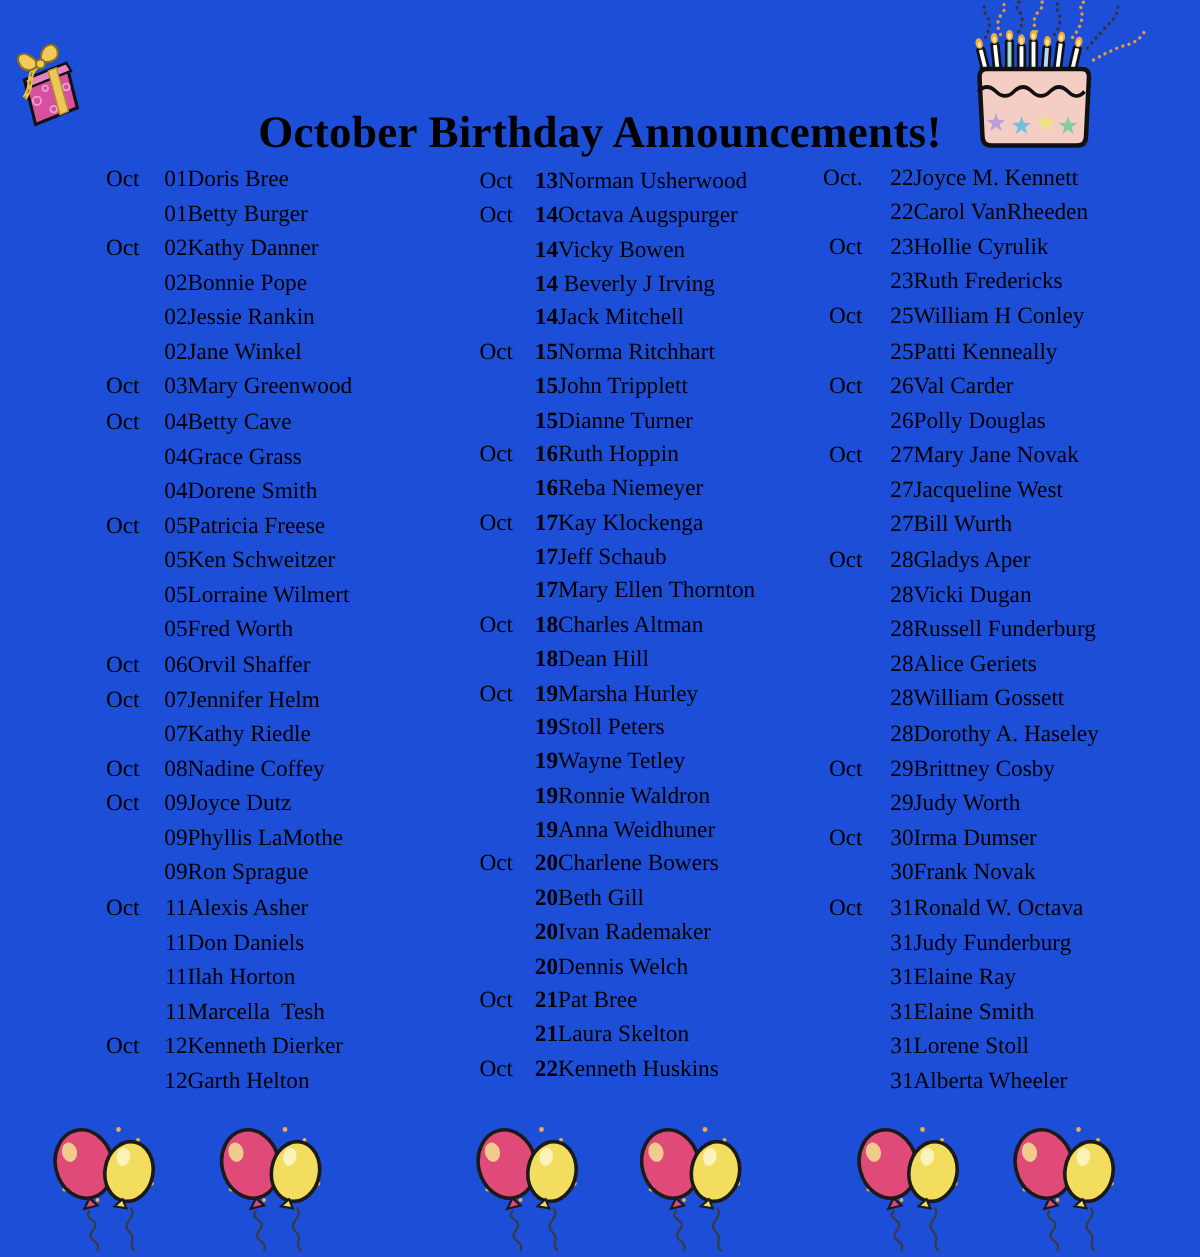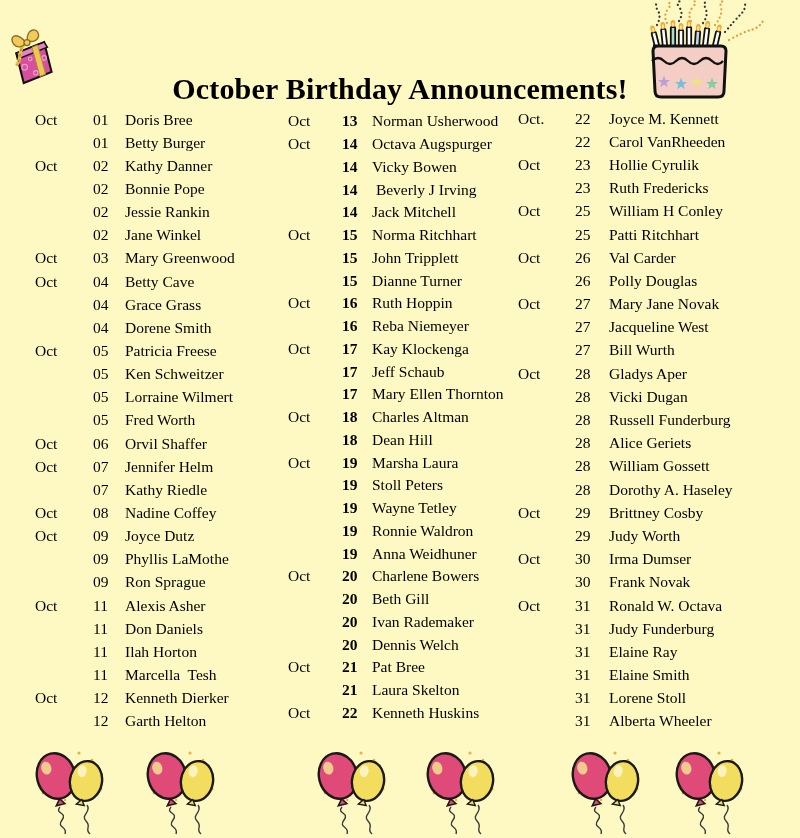--- a/index.html
+++ b/index.html
@@ -1,27 +1,27 @@
 <!DOCTYPE html>
 <html><head>
 <meta charset="utf-8">
 <style>
   html,body{margin:0;padding:0;background:#ffffff;}
   body{width:800px;height:838px;font-family:"Liberation Serif","DejaVu Serif",serif;color:#000;}
-  .page{position:relative;width:800px;height:838px;background:#fef9c3;overflow:hidden;}
+  .page{position:relative;width:800px;height:838px;background:#1d4ed8;overflow:hidden;}
 
   .title{
     position:absolute;top:52px;left:0;width:800px;text-align:center;
     font-size:30px;font-weight:bold;letter-spacing:.2px;
   }
 
   .gift{position:absolute;left:7px;top:27px;width:52px;height:60px;}
   .cake{position:absolute;left:634px;top:0px;width:152px;height:104px;}
 
-  .col{position:absolute;}
+  .col{position:absolute;text-align:right;}
   #col-0{left:35px;top:108px;width:250px;}
   #col-1{left:288px;top:110px;width:235px;}
   #col-2{left:518px;top:107px;width:275px;}
 
   .row{display:flex;align-items:center;height:23.15px;font-size:15.5px;}
   #col-1 .row{height:22.75px;}
   #col-2 .row{height:23.2px;}
 
   .month{width:58px;white-space:pre;}
   #col-1 .month{width:54px;}
@@ -344,21 +344,21 @@
           <span class="pname">Charles Altman</span>
         </div>
         <div class="row">
           <span class="month"></span>
           <span class="day">18</span>
           <span class="pname">Dean Hill</span>
         </div>
         <div class="row">
           <span class="month">Oct</span>
           <span class="day">19</span>
-          <span class="pname">Marsha Laura</span>
+          <span class="pname">Marsha Hurley</span>
         </div>
         <div class="row">
           <span class="month"></span>
           <span class="day">19</span>
           <span class="pname">Stoll Peters</span>
         </div>
         <div class="row">
           <span class="month"></span>
           <span class="day">19</span>
           <span class="pname">Wayne Tetley</span>
@@ -431,21 +431,21 @@
           <span class="pname">Ruth Fredericks</span>
         </div>
         <div class="row">
           <span class="month">Oct</span>
           <span class="day">25</span>
           <span class="pname">William H Conley</span>
         </div>
         <div class="row">
           <span class="month"></span>
           <span class="day">25</span>
-          <span class="pname">Patti Ritchhart</span>
+          <span class="pname">Patti Kenneally</span>
         </div>
         <div class="row">
           <span class="month">Oct</span>
           <span class="day">26</span>
           <span class="pname">Val Carder</span>
         </div>
         <div class="row">
           <span class="month"></span>
           <span class="day">26</span>
           <span class="pname">Polly Douglas</span>

